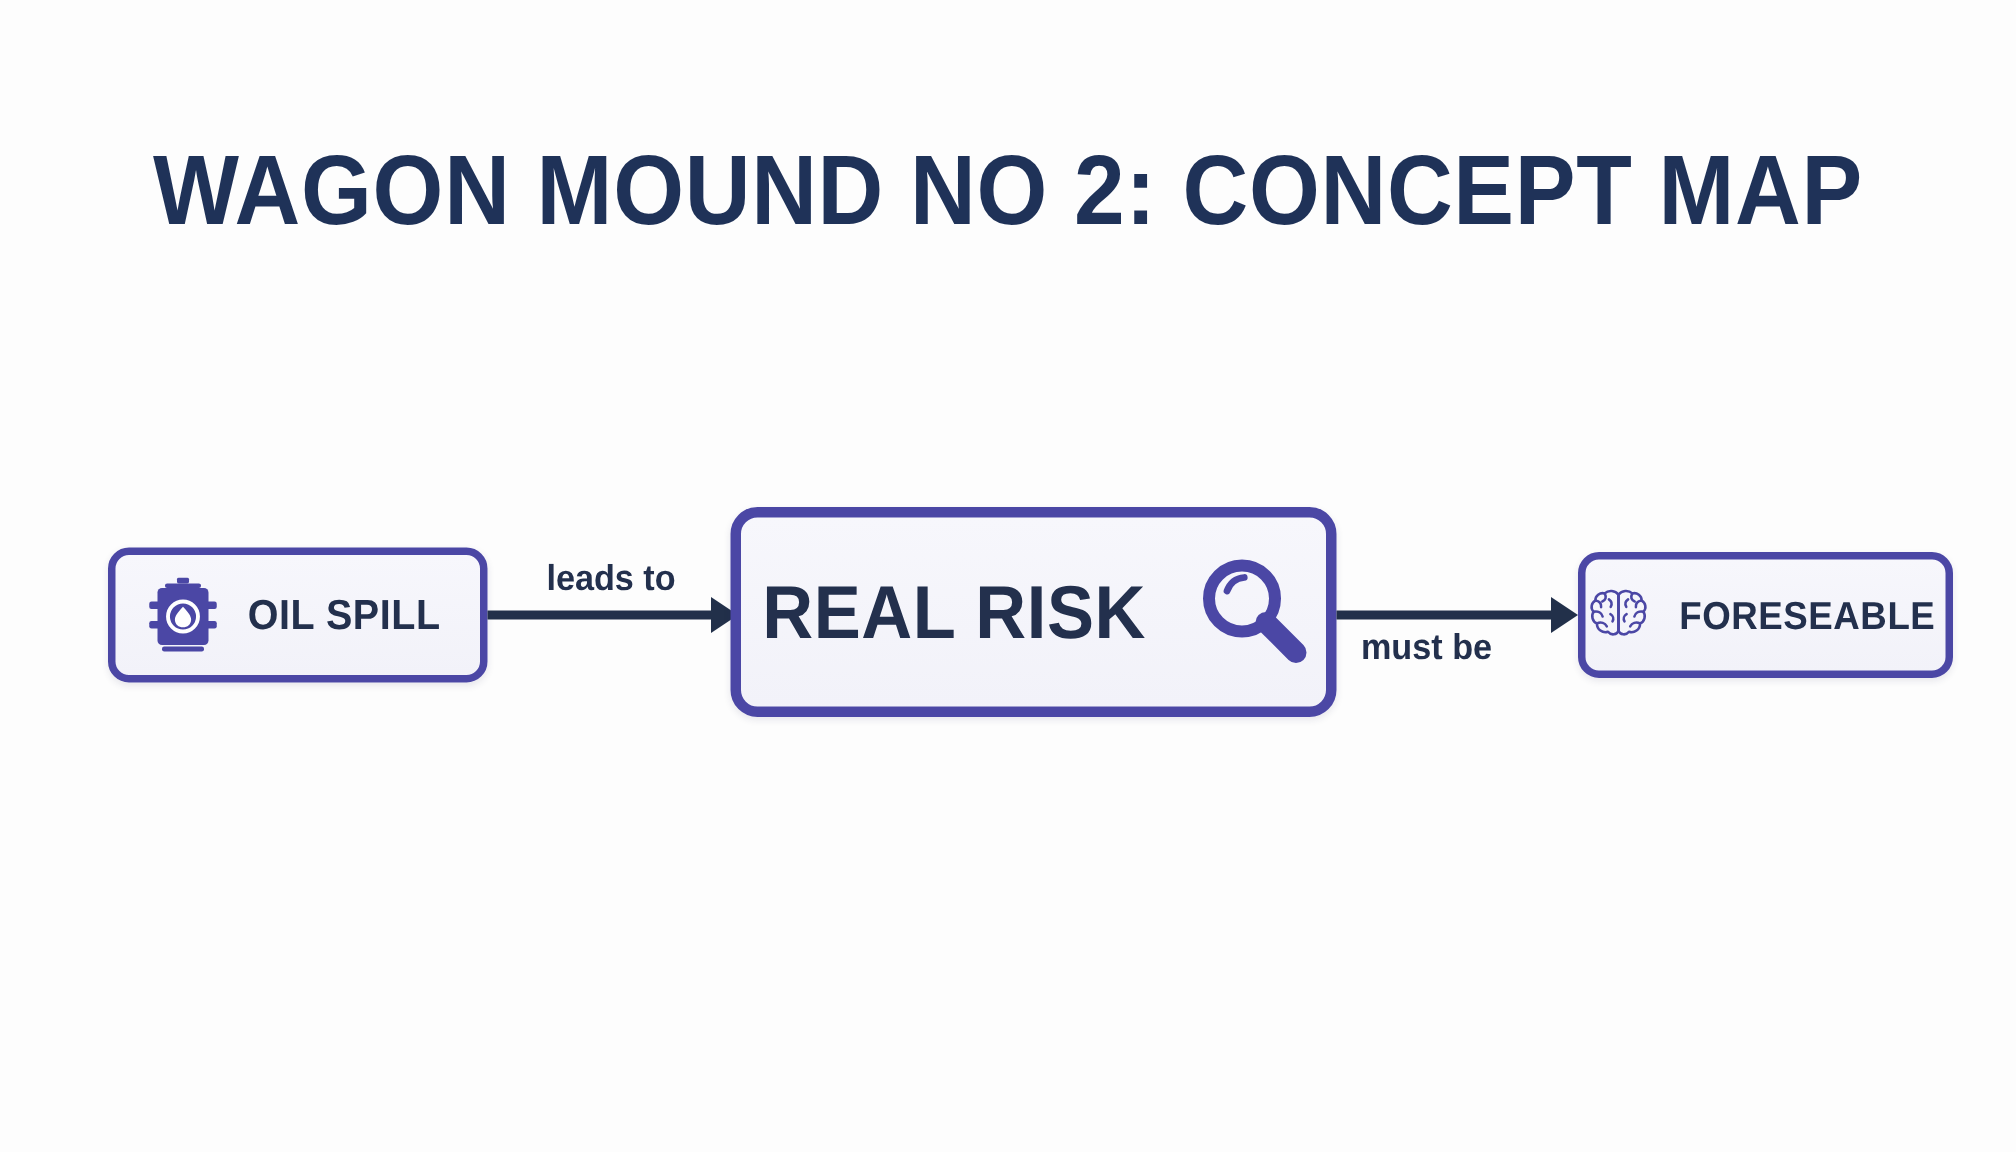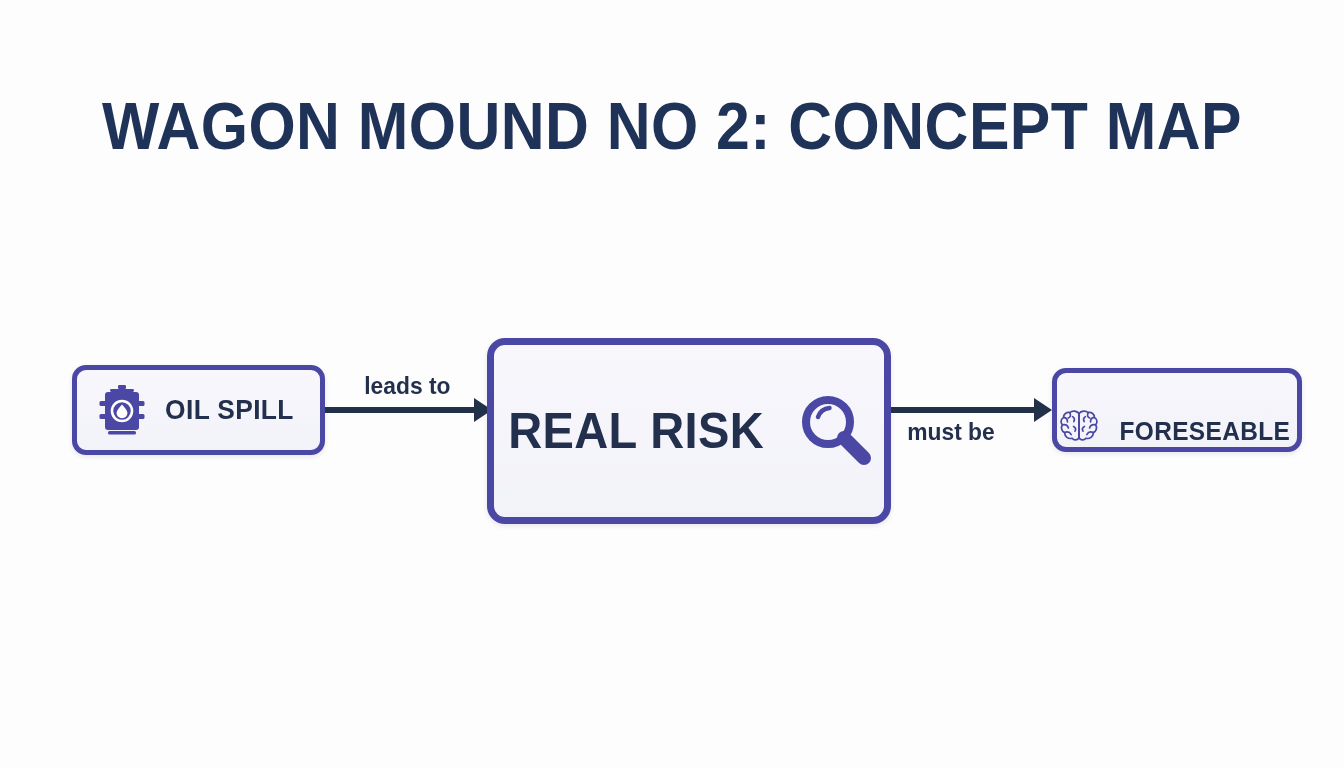--- a/index.html
+++ b/index.html
@@ -72,35 +72,34 @@
     height: 90px;
     gap: 16px;
   }
   #node-oil-spill .node-label { font-size: 28px; }
 
   
   #node-real-risk {
     left: 470px;
     top: 338px;
     width: 404px;
-    height: 186px;
+    height: 140px;
     border-width: 7px;
     border-radius: 18px;
     gap: 22px;
   }
   #node-real-risk .node-label { font-size: 50px; }
 
   
   #node-foreseable {
     left: 1035px;
     top: 368px;
     width: 250px;
     height: 84px;
     gap: 14px;
-    align-items: flex-end;
   }
   #node-foreseable .node-label { font-size: 26px; }
 
   
   .icon { display: block; flex: 0 0 auto; }
   .icon-oil-barrel { width: 46px; height: 50px; }
   .icon-magnifier  { width: 84px; height: 84px; }
   .icon-brain      { width: 42px; height: 40px; }
 
   

